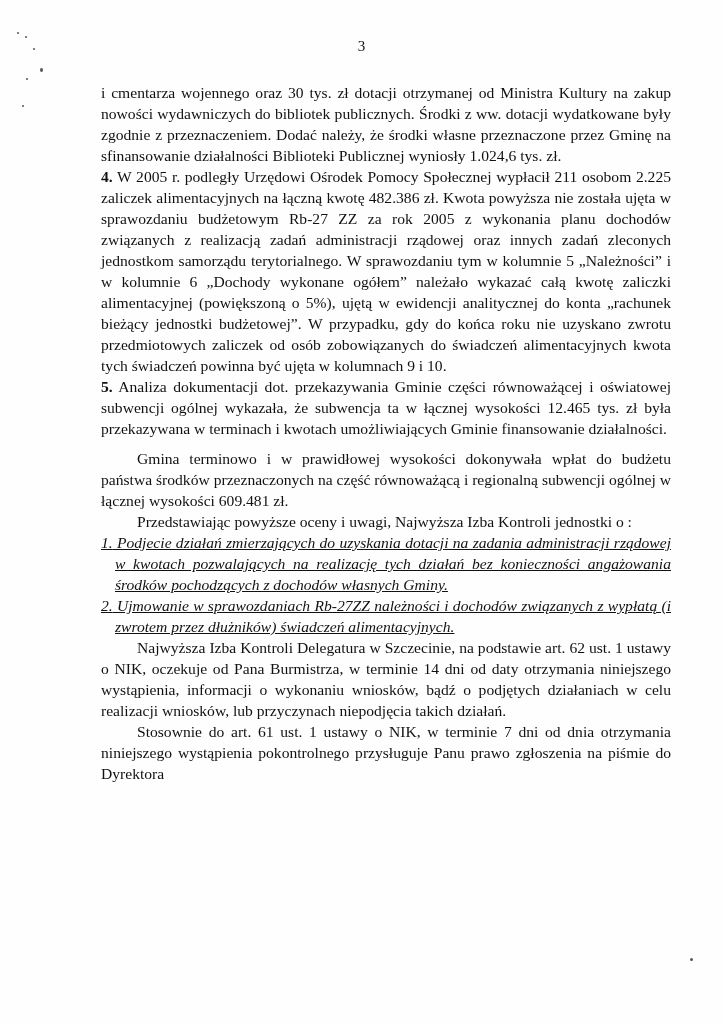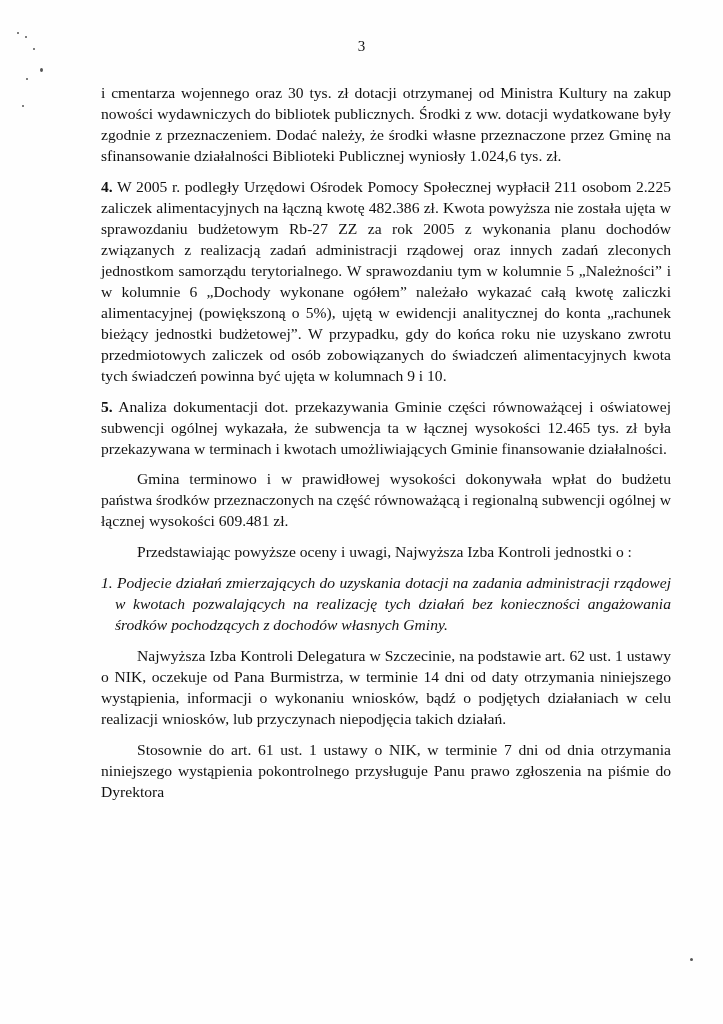--- a/index.html
+++ b/index.html
@@ -4,24 +4,24 @@
 <style>
   html, body { margin: 0; padding: 0; background: #ffffff; }
   body { width: 723px; height: 1024px; position: relative; overflow: hidden; }
   .page { position: absolute; left: 0; top: 0; width: 723px; height: 1024px; background: #fefefe; }
   .speck { position: absolute; background: #555; border-radius: 50%; }
   .page-number { position: absolute; top: 38px; left: 0; width: 723px; text-align: center;
     font-family: "Liberation Serif", serif; font-size: 15px; color: #111; }
   .text { position: absolute; left: 101px; width: 570px;
     font-family: "Liberation Serif", serif; font-size: 15.6px; color: #111; line-height: 21px; }
   .p { margin: 0; text-align: justify; }
-  .p + .p { margin-top: 10px; }
+  .p + .p { }
   .indent { text-indent: 36px; }
   .num { font-weight: bold; }
-  .italic { font-style: italic; }
+  .italic { font-style: italic; text-decoration: underline; }
   .list-item { padding-left: 14px; text-indent: -14px; }
 </style>
 </head>
 <body>
 
 <div class="page">
   <div class="speck" style="left:17px;top:32px;width:2px;height:2px;"></div>
   <div class="speck" style="left:25px;top:36px;width:2px;height:2px;"></div>
   <div class="speck" style="left:33px;top:48px;width:2px;height:2px;"></div>
   <div class="speck" style="left:40px;top:68px;width:3px;height:4px;"></div>
@@ -37,18 +37,19 @@
     <p class="p"><span class="num">4.</span><span> W 2005 r. podległy Urzędowi Ośrodek Pomocy Społecznej wypłacił 211 osobom 2.225 zaliczek alimentacyjnych na łączną kwotę 482.386 zł. Kwota powyższa nie została ujęta w sprawozdaniu budżetowym Rb-27 ZZ za rok 2005 z wykonania planu dochodów związanych z realizacją zadań administracji rządowej oraz innych zadań zleconych jednostkom samorządu terytorialnego. W sprawozdaniu tym w kolumnie 5 „Należności” i w kolumnie 6 „Dochody wykonane ogółem” należało wykazać całą kwotę zaliczki alimentacyjnej (powiększoną o 5%), ujętą w ewidencji analitycznej do konta „rachunek bieżący jednostki budżetowej”. W przypadku, gdy do końca roku nie uzyskano zwrotu przedmiotowych zaliczek od osób zobowiązanych do świadczeń alimentacyjnych kwota tych świadczeń powinna być ujęta w kolumnach 9 i 10.</span></p>
 
     <p class="p"><span class="num">5.</span><span> Analiza dokumentacji dot. przekazywania Gminie części równoważącej i oświatowej subwencji ogólnej wykazała, że subwencja ta w łącznej wysokości 12.465 tys. zł była przekazywana w terminach i kwotach umożliwiających Gminie finansowanie działalności.</span></p>
 
     <p class="p indent" style="margin-top:9px;">Gmina terminowo i w prawidłowej wysokości dokonywała wpłat do budżetu państwa środków przeznaczonych na część równoważącą i regionalną subwencji ogólnej w łącznej wysokości 609.481 zł.</p>
 
     <p class="p indent">Przedstawiając powyższe oceny i uwagi, Najwyższa Izba Kontroli jednostki o :</p>
 
     <p class="p italic list-item"><span>1.</span> <span>Podjecie działań zmierzających do uzyskania dotacji na zadania administracji rządowej w kwotach pozwalających na realizację tych działań bez konieczności angażowania środków pochodzących z dochodów własnych Gminy.</span></p>
 
+    <p class="p italic list-item"><span>2.</span> <span>Ujmowanie w  sprawozdaniach Rb-27ZZ należności i dochodów związanych z wypłatą (i zwrotem przez dłużników) świadczeń alimentacyjnych.</span></p>
 
     <p class="p indent">Najwyższa Izba Kontroli Delegatura w Szczecinie, na podstawie art. 62 ust. 1 ustawy o NIK, oczekuje od Pana Burmistrza, w terminie 14 dni od daty otrzymania niniejszego wystąpienia, informacji o wykonaniu wniosków, bądź o podjętych działaniach w celu realizacji wniosków, lub przyczynach niepodjęcia takich działań.</p>
 
     <p class="p indent">Stosownie do art. 61 ust. 1 ustawy o NIK, w terminie 7 dni od dnia otrzymania niniejszego wystąpienia pokontrolnego przysługuje Panu prawo zgłoszenia na piśmie do Dyrektora</p>
   </div>
 </div>
 
 </body></html>

